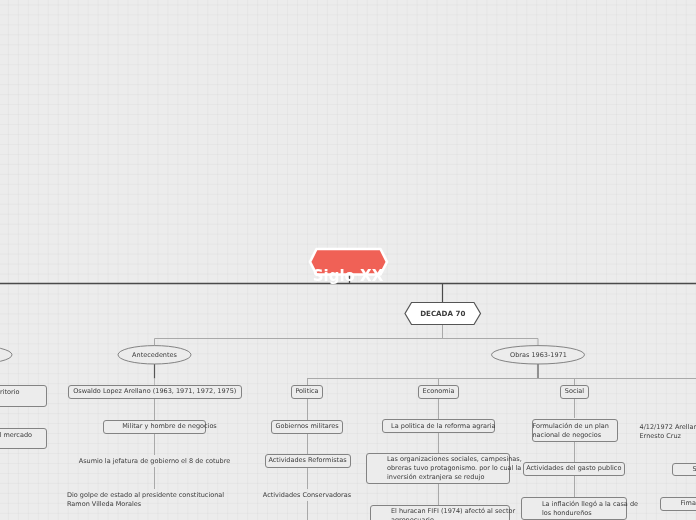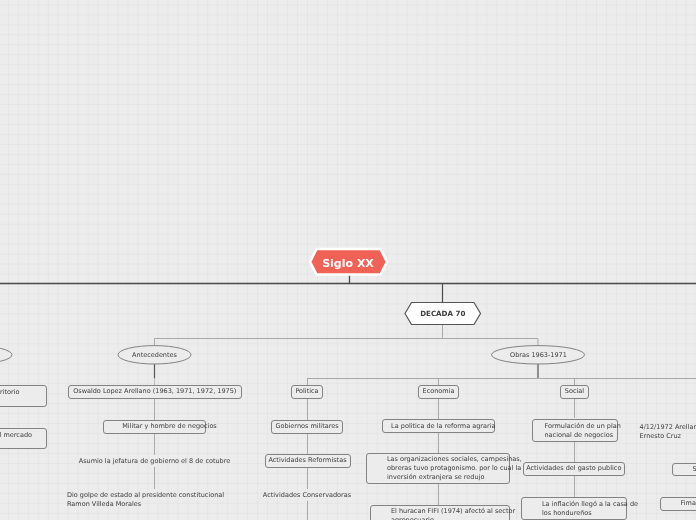--- a/index.html
+++ b/index.html
@@ -80,21 +80,21 @@
 
   <polygon points="316.5,249 380.5,249 387,261.8 380.5,274.5 316.5,274.5 310,261.8" fill="#f06156" stroke="#ffffff" stroke-width="2.6" stroke-linejoin="round"></polygon>
   <polygon points="411.5,302.5 474,302.5 480.5,313.5 474,324.5 411.5,324.5 405,313.5" fill="#ffffff" stroke="#555" stroke-width="1.2" stroke-linejoin="miter"></polygon>
 
   <ellipse cx="154.5" cy="354.8" rx="36.5" ry="9.2" fill="#ececec" stroke="#838383" stroke-width="1"></ellipse>
   <ellipse cx="538" cy="354.8" rx="46.5" ry="9.2" fill="#ececec" stroke="#838383" stroke-width="1"></ellipse>
   <ellipse cx="-28" cy="354.8" rx="40" ry="9.2" fill="#ececec" stroke="#838383" stroke-width="1"></ellipse>
 </svg>
 
 <div class="hexlabel" style="position:absolute;left:310px;top:249px;width:76px;height:26px;">
-  <span style="color:#ffffff;font-weight:bold;font-size:11px;position:relative;top:1px;">Siglo XX</span>
+  <span style="color:#ffffff;font-weight:bold;font-size:15px;position:relative;top:14px;">Siglo XX</span>
 </div>
 <div class="hexlabel" style="position:absolute;left:405px;top:302.5px;width:75.5px;height:22px;">
   <span style="color:#3c3c3c;font-weight:bold;font-size:7.1px;">DECADA 70</span>
 </div>
 <div class="elab" style="position:absolute;left:118px;top:346px;width:73px;height:18px;">
   <span>Antecedentes</span>
 </div>
 <div class="elab" style="position:absolute;left:492px;top:346px;width:93px;height:18px;">
   <span>Obras 1963-1971</span>
 </div>
@@ -112,21 +112,21 @@
 
 <div class="node nbox" style="left:418px;top:384.5px;width:41px;height:14px;"><span>Economia</span></div>
 <div class="node nbox" style="left:381.8px;top:419.4px;width:113px;height:14px;padding-left:10px;"><span>La politica de la reforma agraria</span></div>
 <div class="node nbox lft" style="left:366px;top:452.5px;width:144px;height:31.5px;"><span>Las organizaciones sociales, campesinas,
 obreras tuvo protagonismo. por lo cual la
 inversión extranjera se redujo</span></div>
 <div class="node nbox lft" style="left:370px;top:504.5px;width:140px;height:22px;"><span>El huracan FIFI (1974) afectó al sector
 agropecuario</span></div>
 
 <div class="node nbox" style="left:560px;top:384.5px;width:29px;height:14px;"><span>Social</span></div>
-<div class="node nbox lft" style="left:531.5px;top:419px;width:86.5px;height:23px;padding-left:12px;"><span>Formulación de un plan
+<div class="node nbox lft" style="left:531.5px;top:419px;width:86.5px;height:23px;padding-left:0;"><span>Formulación de un plan
 nacional de negocios</span></div>
 <div class="node nbox" style="left:522.5px;top:461.5px;width:102.5px;height:14px;"><span>Actividades del gasto publico</span></div>
 <div class="node nbox lft" style="left:521px;top:497px;width:106px;height:23px;"><span>La inflación llegó a la casa de
 los hondureños</span></div>
 
 <div class="node nplain lft" style="left:639.5px;top:422px;width:110px;height:19px;"><span>4/12/1972 Arellan
 Ernesto Cruz</span></div>
 <div class="node nbox lft" style="left:671.5px;top:462.5px;width:80px;height:13.5px;"><span>Se asu</span></div>
 <div class="node nbox lft" style="left:659.5px;top:496.5px;width:90px;height:14px;"><span>Fima divo</span></div>
 

